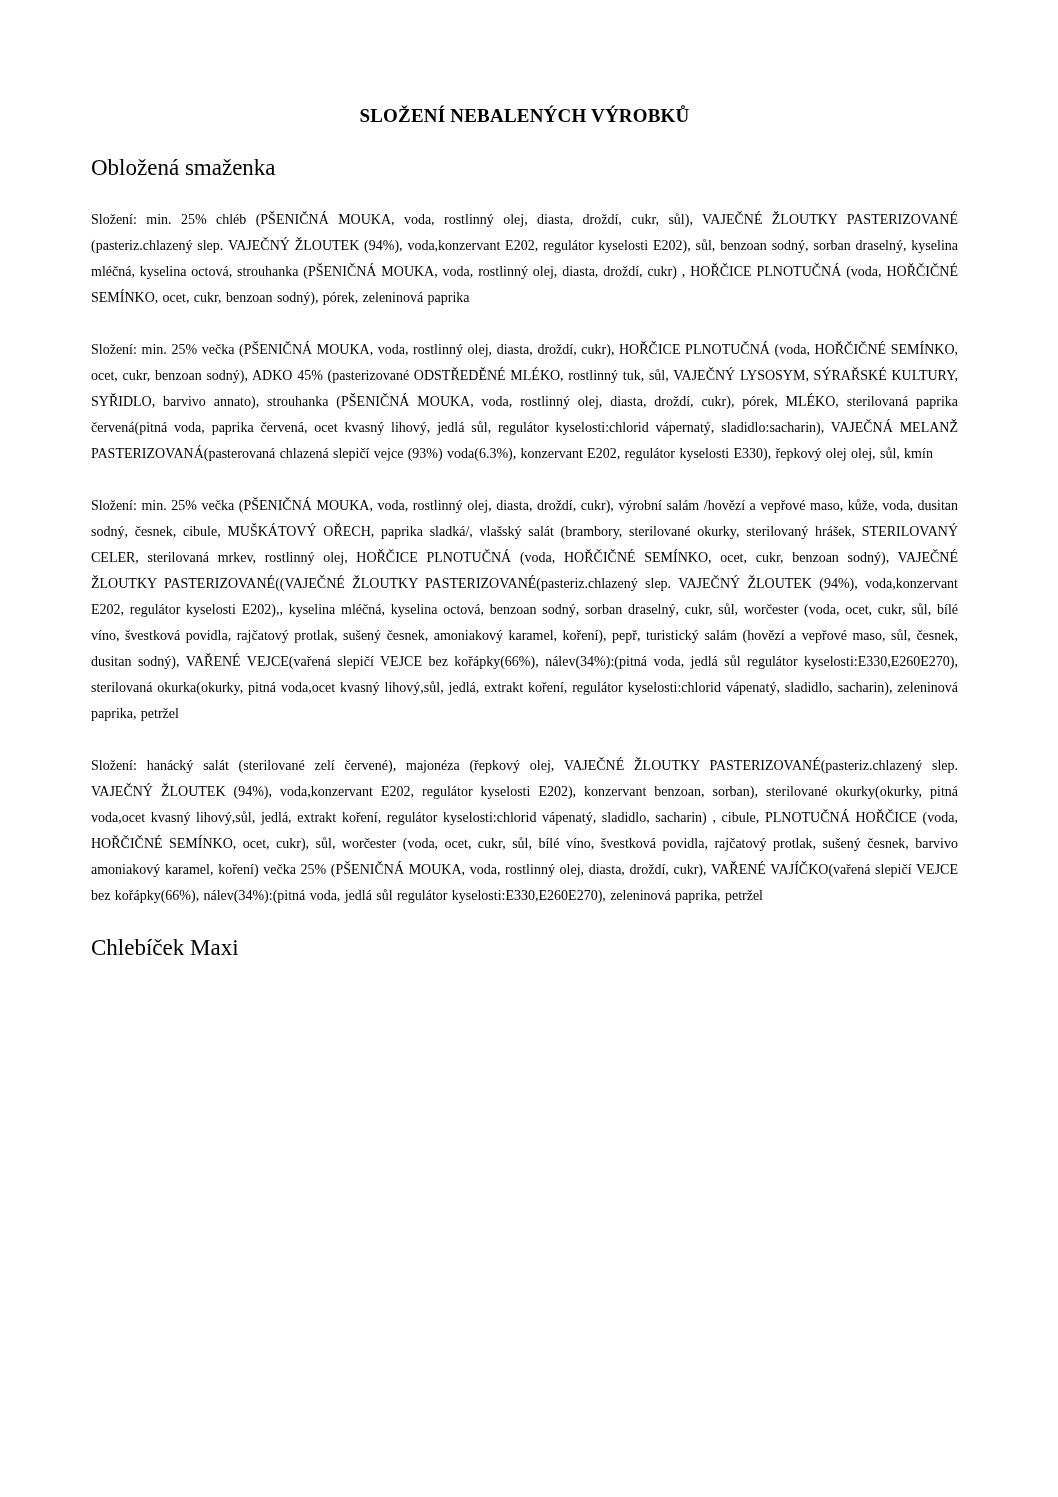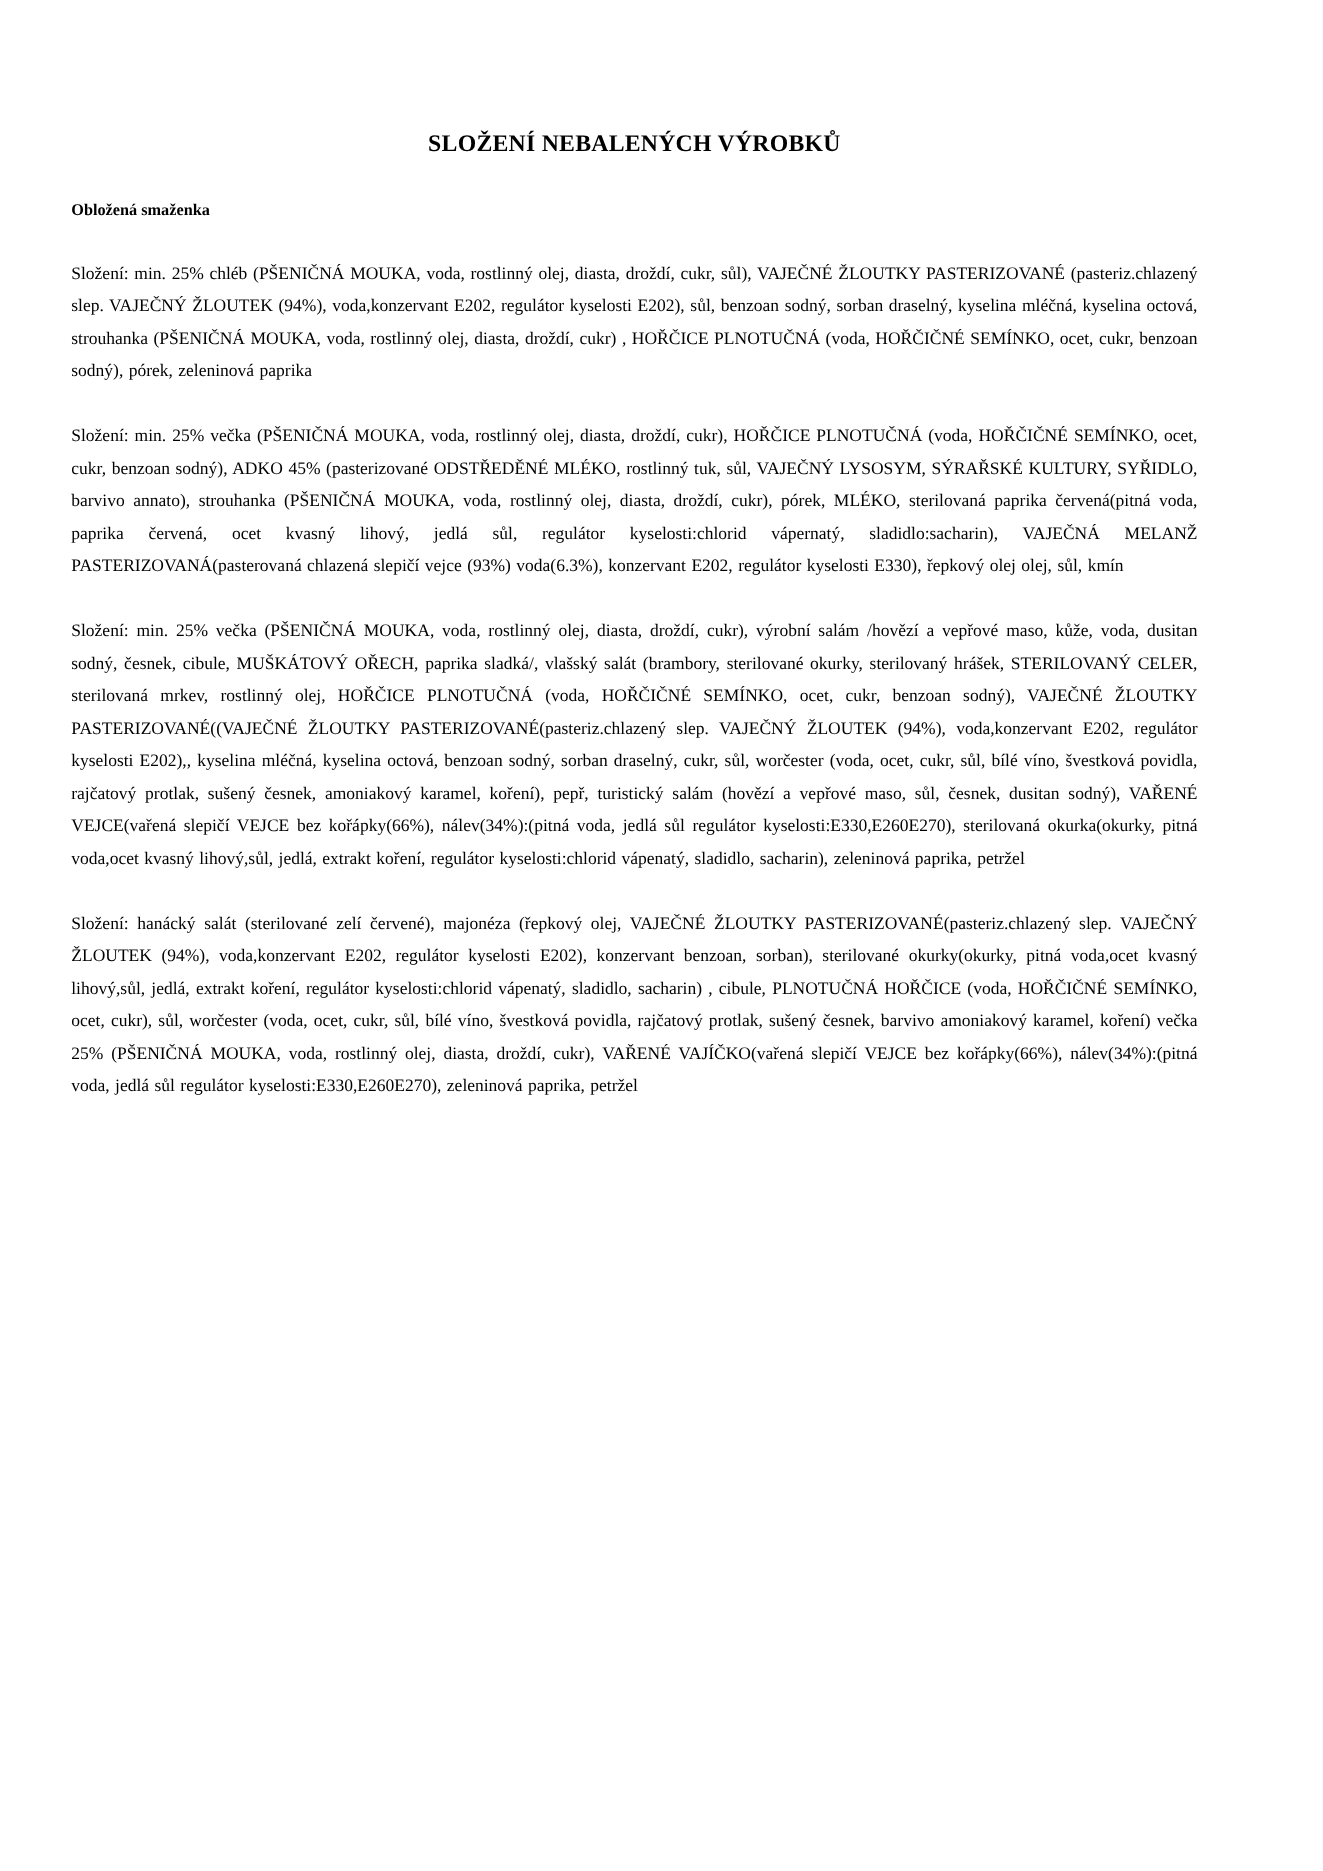--- a/index.html
+++ b/index.html
@@ -12,34 +12,34 @@
     height: 1497px;
     overflow: hidden;
     font-family: "Liberation Serif", "DejaVu Serif", serif;
     color: #000000;
     -webkit-font-smoothing: antialiased;
   }
   .page {
     box-sizing: border-box;
     width: 1058px;
     height: 1330px;
-    padding: 103px 100px 40px 57px;
+    padding: 103px 100px 40px 91px;
     background: #ffffff;
   }
   .doc-title {
     font-size: 19px;
     font-weight: bold;
     text-align: center;
     line-height: 26px;
     margin: 0;
     letter-spacing: 0.2px;
   }
   .section-heading {
-    font-size: 13px;
-    font-weight: bold;
+    font-size: 23px;
+    font-weight: normal;
     line-height: 26px;
     margin: 26px 0 16px 0;
   }
   .section-body {
     font-size: 14px;
     line-height: 26px;
     margin: 26px 0 0 0;
     text-align: justify;
     word-spacing: 0.06em;
   }
@@ -64,14 +64,18 @@
   </section>
 
   <section>
     <p class="section-body">Složení: min. 25% večka (PŠENIČNÁ MOUKA, voda, rostlinný olej, diasta, droždí, cukr), výrobní salám /hovězí a vepřové maso, kůže, voda, dusitan sodný, česnek, cibule, MUŠKÁTOVÝ OŘECH, paprika sladká/, vlašský salát (brambory, sterilované okurky, sterilovaný hrášek, STERILOVANÝ CELER, sterilovaná mrkev, rostlinný olej, HOŘČICE PLNOTUČNÁ (voda, HOŘČIČNÉ SEMÍNKO, ocet, cukr, benzoan sodný),  VAJEČNÉ ŽLOUTKY PASTERIZOVANÉ((VAJEČNÉ ŽLOUTKY PASTERIZOVANÉ(pasteriz.chlazený slep. VAJEČNÝ ŽLOUTEK (94%), voda,konzervant E202, regulátor kyselosti E202),, kyselina mléčná, kyselina octová, benzoan sodný, sorban draselný, cukr, sůl, worčester (voda, ocet, cukr, sůl, bílé víno, švestková povidla, rajčatový protlak, sušený česnek, amoniakový karamel, koření), pepř, turistický salám (hovězí a vepřové maso, sůl, česnek, dusitan sodný), VAŘENÉ VEJCE(vařená slepičí VEJCE bez kořápky(66%), nálev(34%):(pitná voda, jedlá sůl regulátor kyselosti:E330,E260E270), sterilovaná okurka(okurky, pitná voda,ocet kvasný lihový,sůl, jedlá, extrakt koření, regulátor kyselosti:chlorid vápenatý, sladidlo, sacharin), zeleninová paprika, petržel</p>
   </section>
 
   <section>
     <p class="section-body">Složení: hanácký salát (sterilované zelí červené), majonéza (řepkový  olej, VAJEČNÉ ŽLOUTKY PASTERIZOVANÉ(pasteriz.chlazený slep. VAJEČNÝ ŽLOUTEK (94%), voda,konzervant E202, regulátor kyselosti E202), konzervant benzoan, sorban), sterilované okurky(okurky, pitná voda,ocet kvasný lihový,sůl, jedlá, extrakt koření, regulátor kyselosti:chlorid vápenatý, sladidlo, sacharin) , cibule, PLNOTUČNÁ HOŘČICE (voda, HOŘČIČNÉ SEMÍNKO, ocet, cukr), sůl, worčester (voda, ocet, cukr, sůl, bílé víno, švestková povidla, rajčatový protlak, sušený česnek, barvivo amoniakový karamel, koření) večka 25% (PŠENIČNÁ MOUKA, voda, rostlinný olej, diasta, droždí, cukr), VAŘENÉ VAJÍČKO(vařená slepičí VEJCE bez kořápky(66%), nálev(34%):(pitná voda, jedlá sůl regulátor kyselosti:E330,E260E270), zeleninová paprika, petržel</p>
   </section>
 
+  <section>
+    <h2 class="section-heading">Chlebíček Maxi</h2>
+
+  </section>
 
 </main>
 
 </body></html>

